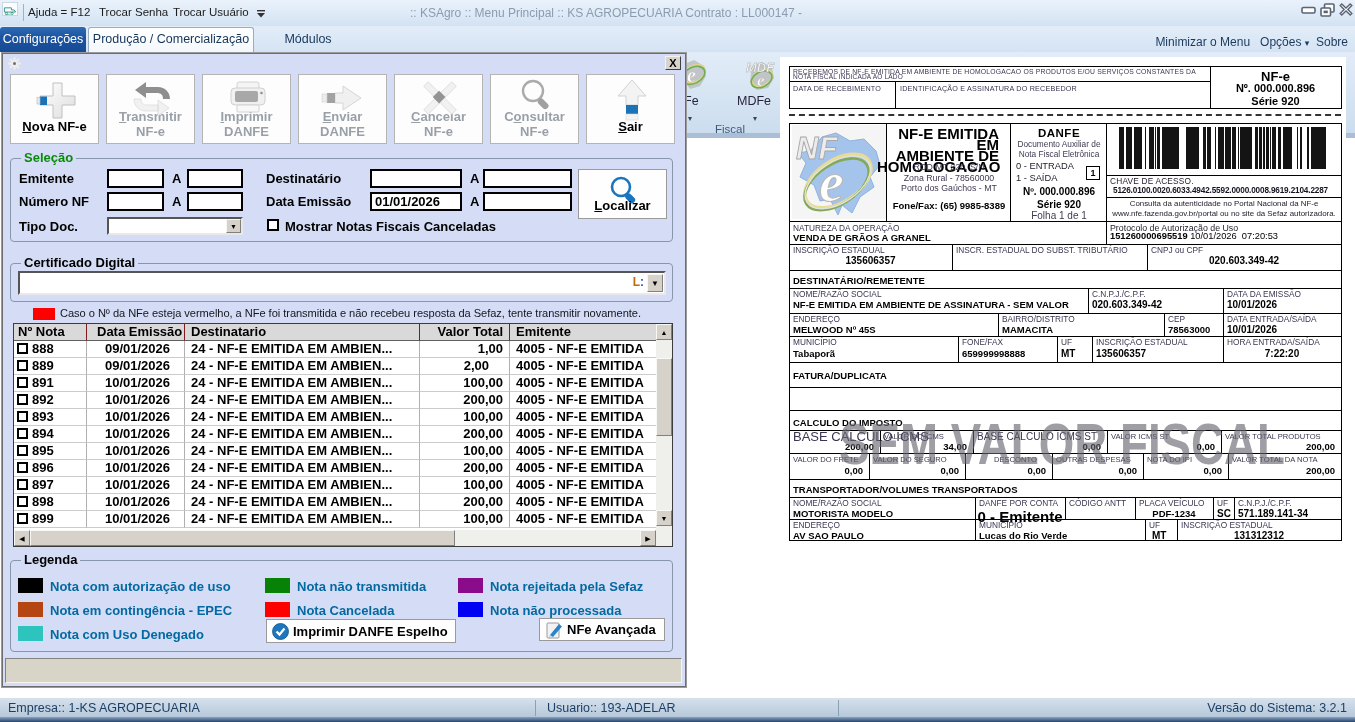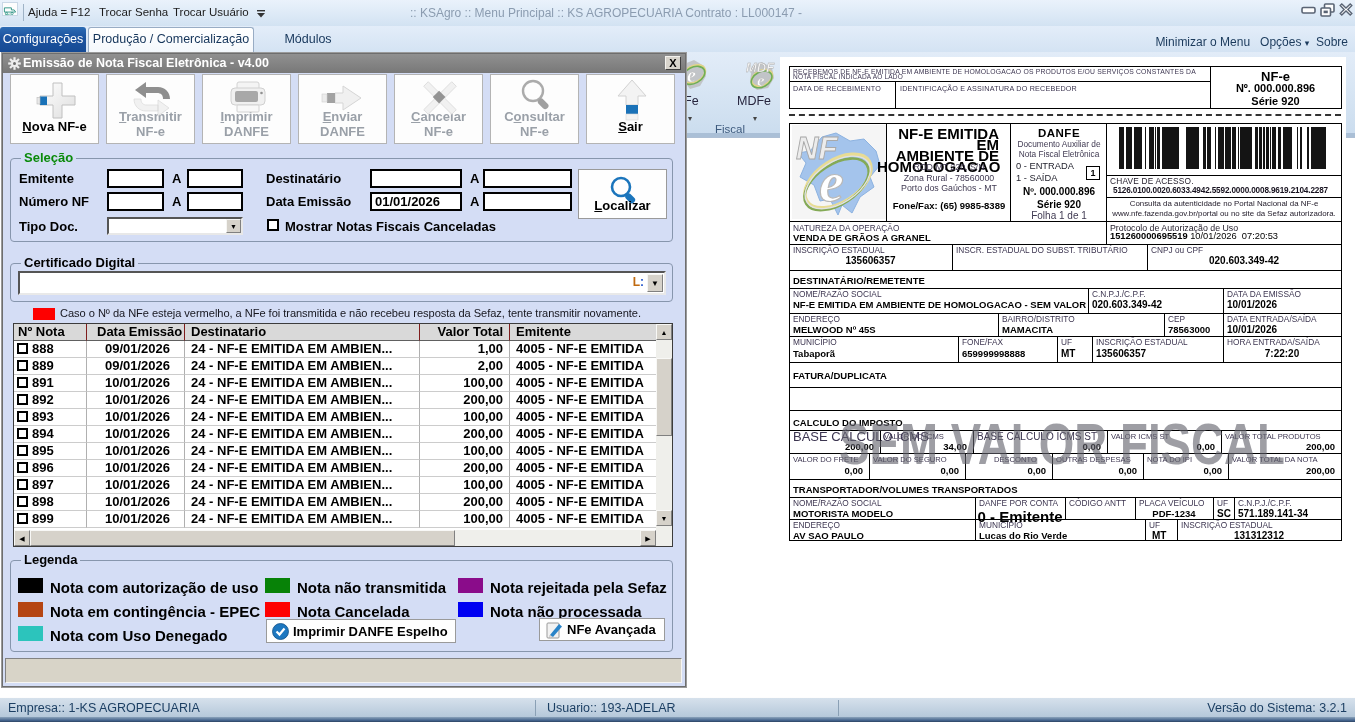--- a/index.html
+++ b/index.html
@@ -52,21 +52,21 @@
   .cb { position:absolute; left:3px; top:2px; width:11px; height:11px; background:#fff; border:2px solid #000; }
   .gh { position:absolute; top:0; height:17px; background:#d9d9d9; border-right:1px solid #7f1d1d; border-bottom:1px solid #606060; font-size:13px; font-weight:bold; line-height:16px; padding-left:4px; }
   .gr { position:absolute; height:17px; font-size:13px; font-weight:bold; line-height:16px; }
   .gc { position:absolute; top:0; height:17px; border-right:1px solid #b0b0b0; border-bottom:1px solid #cccccc; padding-left:4px; overflow:hidden; white-space:nowrap; }
 
   .sbbtn { position:absolute; background:#d6d2ca; border:1px solid #808080; border-top-color:#f8f8f6; border-left-color:#f8f8f6; }
   .sbtrack { position:absolute; background:#efefeb; }
   .sbthumb { position:absolute; background:#d6d2ca; border:1px solid #808080; border-top-color:#f8f8f6; border-left-color:#f8f8f6; }
 
   .sw { position:absolute; width:25px; height:15px; }
-  .leglbl { position:absolute; font-size:15px; font-weight:bold; color:#000000; }
+  .leglbl { position:absolute; font-size:13px; font-weight:bold; color:#0369a1; }
   .wbtn { position:absolute; background:#fefefe; border:1px solid #9a9a9a; font-size:13px; font-weight:bold; color:#000; }
 
   #wstatus { left:5px; top:658px; width:677px; height:25px; background:#d8d4c8; border:1px solid #828282; border-bottom-color:#f6f5f2; border-right-color:#f6f5f2; }
 
   
   #sbar { left:0; top:697px; width:1355px; height:20px; background:linear-gradient(#d6e1ec,#b5c8da); border-top:1px solid #fdfdfd; font-size:12.5px; color:#1c3f63; }
   #sbar .sep { position:absolute; top:2px; width:1px; height:16px; background:#8aa0b5; }
   #sbstrip { left:0; top:717px; width:1355px; height:5px; background:linear-gradient(#8ba3bb,#42618a 70%,#2c4361); }
 
   
@@ -292,21 +292,21 @@
 <div class="dval" style="left:0px; top:189px; width:163px; text-align:center; font-size:10px;">135606357</div>
 <div class="dlab" style="left:167px; top:180px; font-size:8.3px;">INSCR. ESTADUAL DO SUBST. TRIBUTÁRIO</div>
 <div class="dlab" style="left:362px; top:180px; font-size:8.3px;">CNPJ ou CPF</div>
 <div class="dval" style="left:358px; top:189px; width:194px; text-align:center; font-size:10px;">020.603.349-42</div>
 <div class="cell" style="left:0px; top:204px; width:553px; height:19px;"></div>
 <div class="dsec" style="left:4px; top:209px;">DESTINATÁRIO/REMETENTE</div>
 <div class="cell" style="left:0px; top:222px; width:553px; height:26px;"></div>
 <div class="dl" style="left:299px; top:222px; width:1px; height:25px;"></div>
 <div class="dl" style="left:434px; top:222px; width:1px; height:25px;"></div>
 <div class="dlab" style="left:4px; top:224px; font-size:8.3px;">NOME/RAZÃO SOCIAL</div>
-<div class="dval" style="left:4px; top:233px; font-size:9.5px;">NF-E EMITIDA EM AMBIENTE DE HOMOLOGACAO - SEM VALOR</div>
+<div class="dval" style="left:4px; top:233px; font-size:9.5px;">NF-E EMITIDA EM AMBIENTE DE ASSINATURA - SEM VALOR</div>
 <div class="dlab" style="left:303px; top:224px; font-size:8.3px;">C.N.P.J./C.P.F.</div>
 <div class="dval" style="left:303px; top:233px; font-size:10px;">020.603.349-42</div>
 <div class="dlab" style="left:438px; top:224px; font-size:8.3px;">DATA DA EMISSÃO</div>
 <div class="dval" style="left:438px; top:233px; font-size:10px;">10/01/2026</div>
 <div class="cell" style="left:0px; top:247px; width:553px; height:24px;"></div>
 <div class="dl" style="left:209px; top:247px; width:1px; height:23px;"></div>
 <div class="dl" style="left:375px; top:247px; width:1px; height:23px;"></div>
 <div class="dl" style="left:434px; top:247px; width:1px; height:23px;"></div>
 <div class="dlab" style="left:4px; top:249px; font-size:8.3px;">ENDEREÇO</div>
 <div class="dval" style="left:4px; top:258px; font-size:9.5px;">MELWOOD Nº 45S</div>
@@ -399,21 +399,20 @@
 <div class="dlab" style="left:360px; top:455px; font-size:8.3px;">UF</div>
 <div class="dval" style="left:363px; top:464px; font-size:10px;">MT</div>
 <div class="dlab" style="left:392px; top:455px; font-size:8.3px;">INSCRIÇÃO ESTADUAL</div>
 <div class="dval" style="left:388px; top:464px; width:164px; text-align:center; font-size:10px;">131312312</div>
 <svg style="position:absolute; left:50px; top:352px;" width="452" height="60">
       <text x="0" y="46" textLength="446" lengthAdjust="spacingAndGlyphs" font-family="Liberation Sans, sans-serif" font-weight="bold" font-size="57" fill="#63636d" opacity="0.62">SEM VALOR FISCAL</text>
     </svg>
 </div>
 
 <div class="abs" id="win">
-  <div class="abs" id="wtitle"><span style="margin-left:20px;">Emissão de Nota Fiscal Eletrônica - v4.00</span></div>
   <svg class="abs" style="left:5px; top:3px;" width="13" height="13" viewBox="0 0 13 13">
     <g fill="#ededed">
         <rect x="5.4" y="0.2" width="2.2" height="12.6"></rect>
         <rect x="0.2" y="5.4" width="12.6" height="2.2"></rect>
         <rect x="5.4" y="0.2" width="2.2" height="12.6" transform="rotate(45 6.5 6.5)"></rect>
         <rect x="5.4" y="0.2" width="2.2" height="12.6" transform="rotate(-45 6.5 6.5)"></rect>
       </g>
     <circle cx="6.5" cy="6.5" r="3.4" fill="#ededed"></circle>
       <circle cx="6.5" cy="6.5" r="1.5" fill="#6e6e6e"></circle>
   </svg>
@@ -541,21 +540,21 @@
 <div class="gc" style="left:406px; width:90px; text-align:right; padding-right:6px;">1,00</div>
 <div class="gc" style="left:496px; width:147px; padding-left:6px; border-right:none;">4005 - NF-E EMITIDA</div>
 </div>
 <div class="gr" style="left:0; top:34px; width:643px;">
 <div class="gc" style="left:0; width:73px;">
         <span class="cb"></span>
         <span style="position:absolute;left:18px;">889</span>
       </div>
 <div class="gc" style="left:73px; width:98px; text-align:center;">09/01/2026</div>
 <div class="gc" style="left:171px; width:235px; padding-left:6px;">24 - NF-E EMITIDA EM AMBIEN...</div>
-<div class="gc" style="left:406px; width:90px; text-align:right; padding-right:6px;">2,00</div>
+<div class="gc" style="left:406px; width:90px; text-align:right; padding-right:20px;">2,00</div>
 <div class="gc" style="left:496px; width:147px; padding-left:6px; border-right:none;">4005 - NF-E EMITIDA</div>
 </div>
 <div class="gr" style="left:0; top:51px; width:643px;">
 <div class="gc" style="left:0; width:73px;">
         <span class="cb"></span>
         <span style="position:absolute;left:18px;">891</span>
       </div>
 <div class="gc" style="left:73px; width:98px; text-align:center;">10/01/2026</div>
 <div class="gc" style="left:171px; width:235px; padding-left:6px;">24 - NF-E EMITIDA EM AMBIEN...</div>
 <div class="gc" style="left:406px; width:90px; text-align:right; padding-right:6px;">100,00</div>

